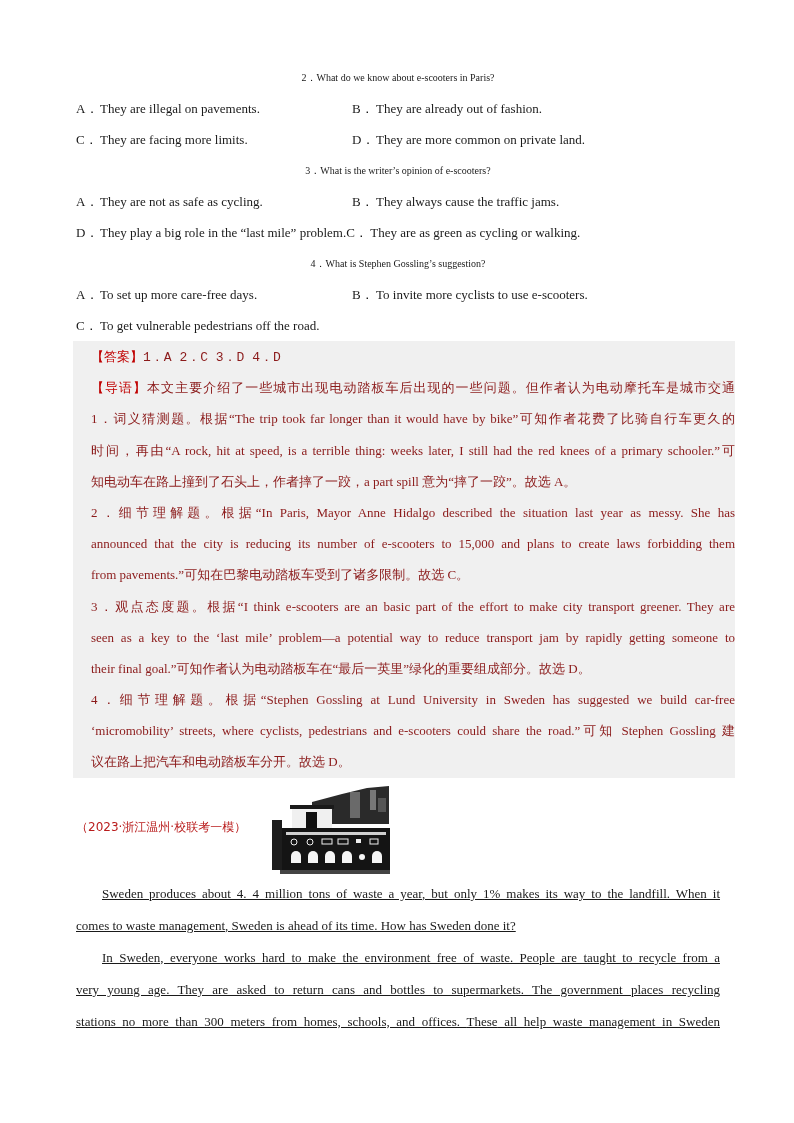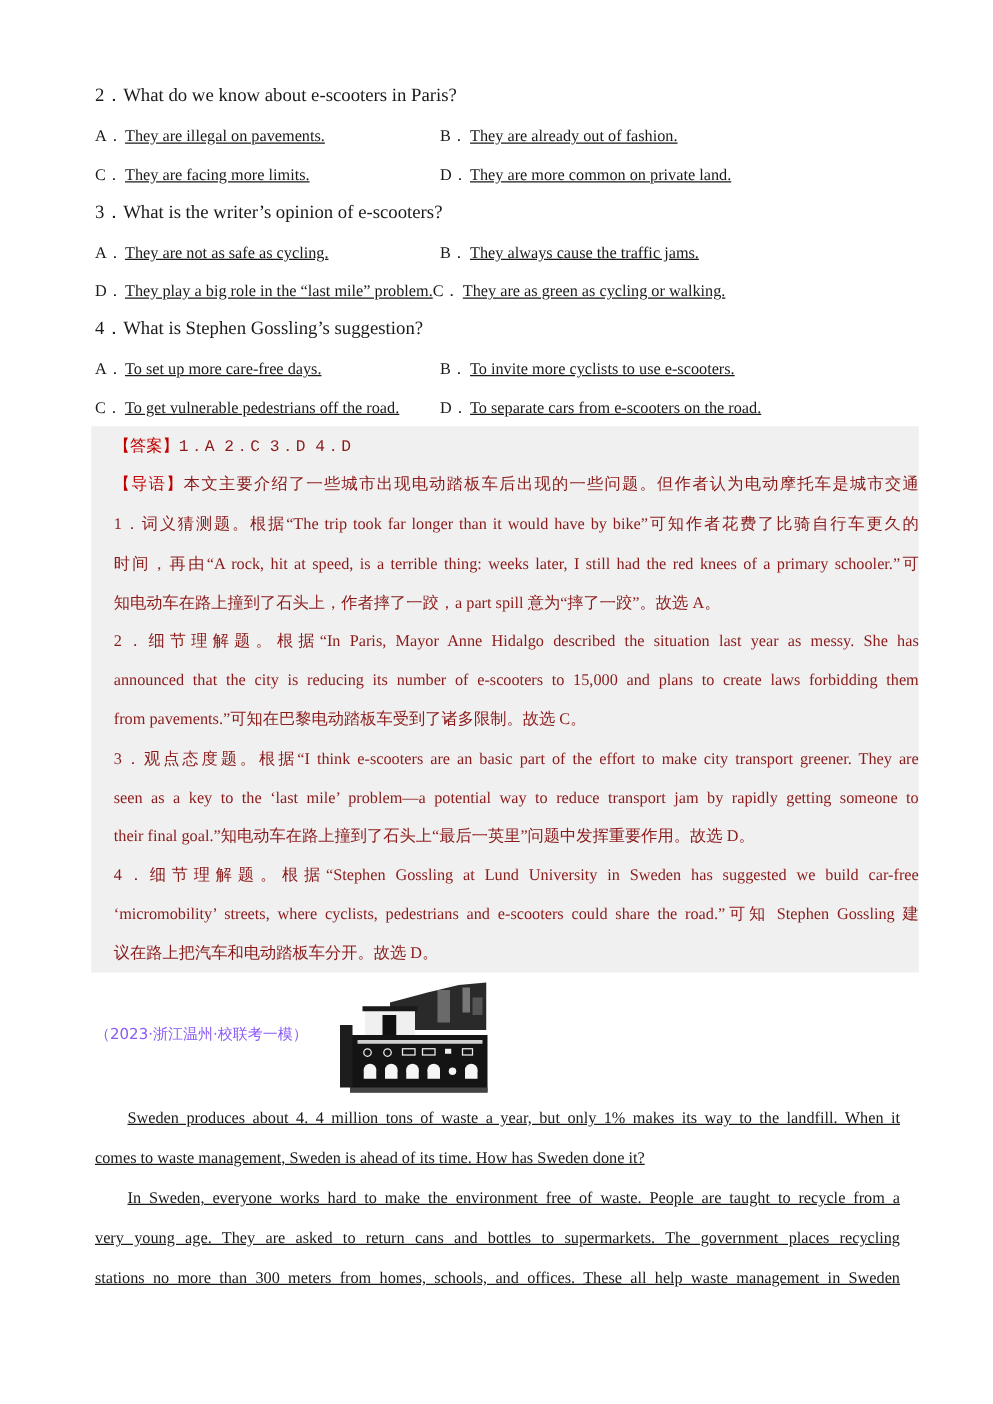--- a/index.html
+++ b/index.html
@@ -21,27 +21,26 @@
       left: 76px;
       top: 62px;
       width: 644px;
     }
     .line {
       height: 31px;
       line-height: 31px;
       white-space: nowrap;
       position: relative;
     }
-    .q-stem { font-size: 15px; }
+    .q-stem { font-size: 10px; text-align: center; }
     .opt-row {
       display: flex;
     }
     .opt {
       white-space: nowrap;
-      text-decoration: underline;
     }
     .opt.left { width: 276px; }
     .opt .lab { display: inline-block; width: 24px; }
     .answer-block {
       background: #f0f0f0;
       margin-left: -3px;
       padding-left: 18px;
       width: 644px;
       color: #8b1a1a;
       position: relative;
@@ -71,21 +70,21 @@
       position: relative;
       height: 96px;
       margin-top: 4px;
     }
     .source-label {
       position: absolute;
       left: 0;
       top: 37px;
       font-family: "DejaVu Sans", sans-serif;
       font-size: 12px;
-      color: #8b5cf6;
+      color: #b91c1c;
     }
     .photo {
       position: absolute;
       left: 196px;
       top: 2px;
       width: 119px;
       height: 92px;
       background: #fff;
     }
     .passage .line {
@@ -127,42 +126,41 @@
 
   <div class="line q-stem">
     <span>4．</span><span>What is Stephen Gossling’s suggestion?</span>
   </div>
   <div class="line opt-row">
     <div class="opt left"><span class="lab">A．</span><span>To set up more care-free days.</span></div>
     <div class="opt"><span class="lab">B．</span><span>To invite more cyclists to use e-scooters.</span></div>
   </div>
   <div class="line opt-row">
     <div class="opt left"><span class="lab">C．</span><span>To get vulnerable pedestrians off the road.</span></div>
-    <div class="opt"><span class="lab">D．</span><span>To separate cars from e-scooters on the road.</span></div>
   </div>
 
   <div class="answer-block">
     <div class="line">
       <span class="tag">【答案】</span><span class="ans-keys">1．A  2．C  3．D  4．D</span>
     </div>
     <div class="line cn justify">
       <span class="tag">【导语】</span><span>本文主要介绍了一些城市出现电动踏板车后出现的一些问题。但作者认为电动摩托车是城市交通</span>
     </div>
 
     <div class="line justify"><span>1．词义猜测题。根据“The trip took far longer than it would have by bike”可知作者花费了比骑自行车更久的</span></div>
     <div class="line justify"><span>时间，再由“A rock, hit at speed, is a terrible thing: weeks later, I still had the red knees of a primary schooler.”可</span></div>
     <div class="line"><span>知电动车在路上撞到了石头上，作者摔了一跤，a part spill 意为“摔了一跤”。故选 A。</span></div>
 
     <div class="line justify"><span>2．细节理解题。根据“In Paris, Mayor Anne Hidalgo  described the situation last year as messy. She has</span></div>
     <div class="line justify"><span>announced that the city is reducing its number of e-scooters to 15,000 and plans to create laws forbidding them</span></div>
     <div class="line"><span>from pavements.”可知在巴黎电动踏板车受到了诸多限制。故选 C。</span></div>
 
     <div class="line justify"><span>3．观点态度题。根据“I think e-scooters are an basic part of the effort to make city transport greener. They are</span></div>
     <div class="line justify"><span>seen as a key to the ‘last mile’ problem—a potential  way to reduce transport jam by rapidly  getting someone to</span></div>
-    <div class="line"><span>their final goal.”知电动车在路上撞到了石头上“最后一英里”问题中发挥重要作用。故选 D。</span></div>
+    <div class="line"><span>their final goal.”可知作者认为电动踏板车在“最后一英里”绿化的重要组成部分。故选 D。</span></div>
 
     <div class="line justify"><span>4．细节理解题。根据“Stephen Gossling at Lund University  in Sweden has suggested we build  car-free</span></div>
     <div class="line justify"><span>‘micromobility’  streets, where cyclists, pedestrians and e-scooters could share the road.”可知 Stephen Gossling 建</span></div>
     <div class="line"><span>议在路上把汽车和电动踏板车分开。故选 D。</span></div>
   </div>
 
   <div class="source-row">
     <div class="source-label">（2023·浙江温州·校联考一模）</div>
     <div class="photo">
       <svg width="119" height="92" viewBox="0 0 119 92" xmlns="http://www.w3.org/2000/svg">

